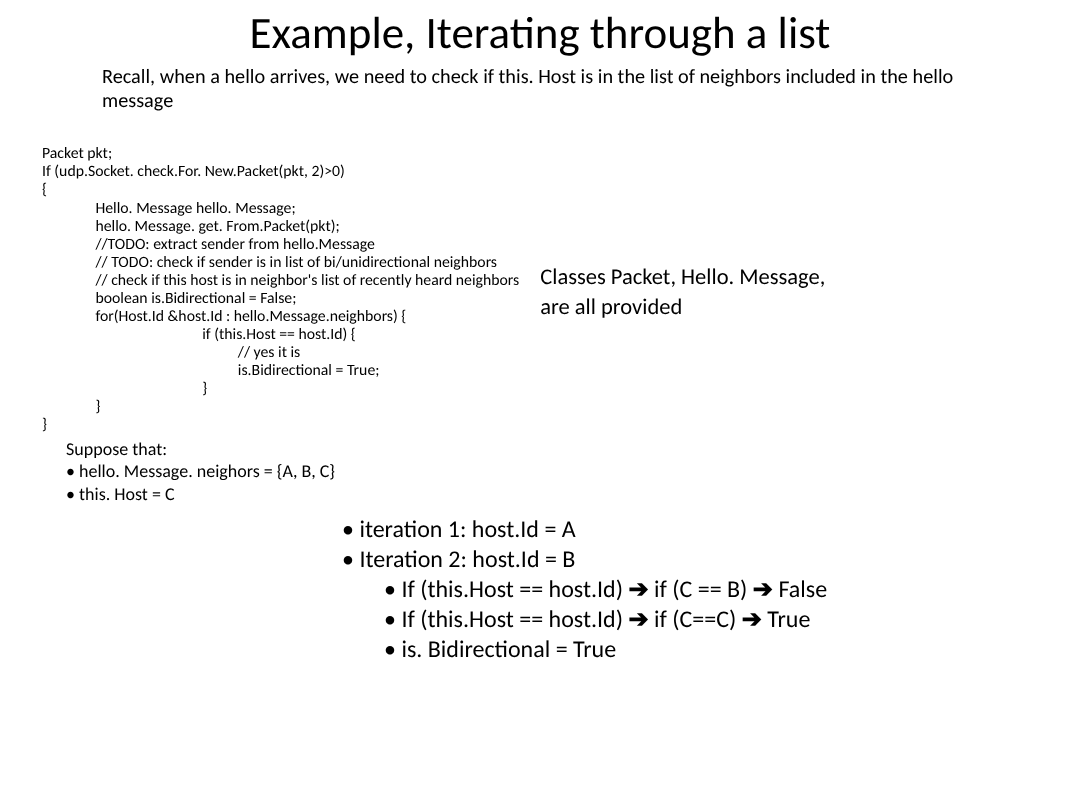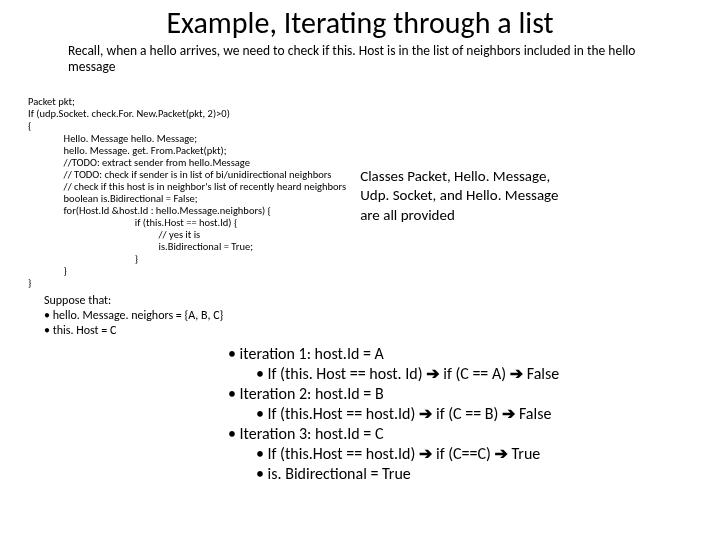--- a/index.html
+++ b/index.html
@@ -79,49 +79,40 @@
 <span>               boolean is.Bidirectional = False;</span>
 <span>               for(Host.Id &amp;host.Id : hello.Message.neighbors) {</span>
 <span>                                             if (this.Host == host.Id) {</span>
 <span>                                                       // yes it is</span>
 <span>                                                       is.Bidirectional = True;</span>
 <span>                                             }</span>
 <span>               }</span>
 <span>}</span></div>
   <div class="side">
     <div>Classes Packet, Hello. Message,</div>
-    <div>Udp. Socket, and Hello. Message</div>
     <div>are all provided</div>
   </div>
 </div>
 
 <div class="lower">
   <div>Suppose that:</div>
   <div>•   hello. Message. neighors = {A, B, C}</div>
   <div>•   this. Host = C</div>
 </div>
 
 <div class="iter">
   <div>•    iteration 1: host.Id = A</div>
-  <div style="margin-left:28px">
-    <span>•    If (this. Host == host. Id)</span>
-    <span class="arrow">➔</span>
-    <span> if (C == A) </span>
-    <span class="arrow">➔</span>
-    <span> False</span>
-  </div>
   <div>•    Iteration 2: host.Id = B</div>
   <div style="margin-left:28px">
     <span>•    If (this.Host == host.Id)</span>
     <span class="arrow">➔</span>
     <span> if (C == B) </span>
     <span class="arrow">➔</span>
     <span> False</span>
   </div>
-  <div>•    Iteration 3: host.Id = C</div>
   <div style="margin-left:28px">
     <span>•    If (this.Host == host.Id)</span>
     <span class="arrow">➔</span>
     <span> if (C==C) </span>
     <span class="arrow">➔</span>
     <span> True</span>
   </div>
   <div style="margin-left:28px">•    is. Bidirectional = True</div>
 </div>
 

